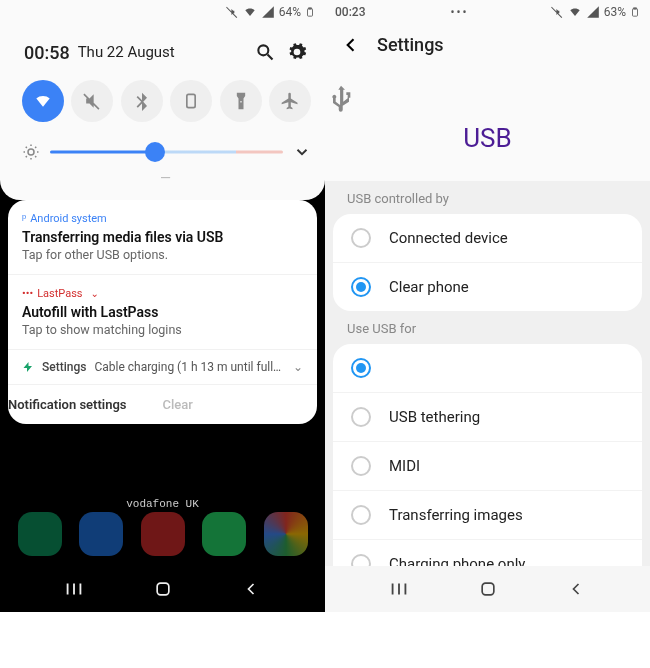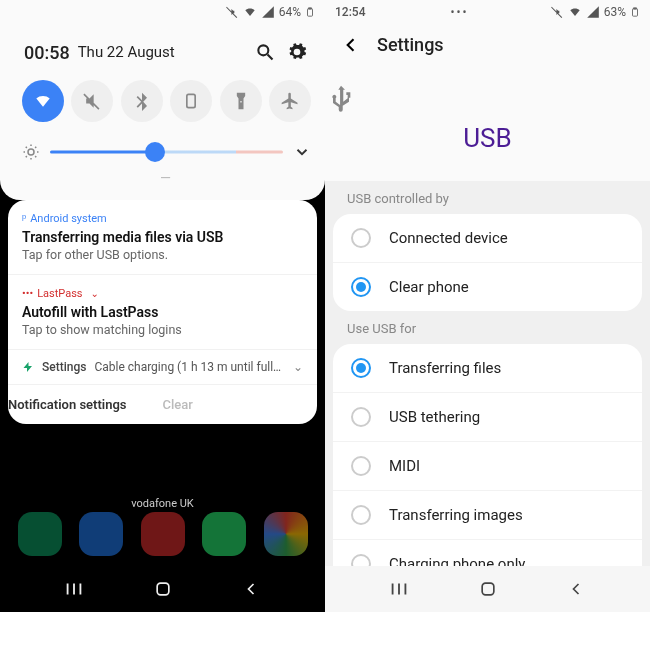--- a/index.html
+++ b/index.html
@@ -52,21 +52,21 @@
   .notif-settings-row .label { font-weight: 500; }
   .notif-settings-row .txt { flex: 1; white-space: nowrap; overflow: hidden; text-overflow: ellipsis; color: #555; }
 
   .card-footer { display: flex; border-top: 1px solid #f1f1f1; }
   .card-footer-btn { flex: 1; text-align: left; padding: 12px 0; font-size: 13px; font-weight: 600; color: #333; }
   .card-footer-btn.disabled { color: #bbb; font-weight: 500; }
 
   .home-bg { position: absolute; left:0; right:0; bottom: 0; top: 0; background: radial-gradient(circle at 50% 80%, #2a1a10 0%, #0a0604 60%, #000 100%); z-index: -1;}
   .dock { position: absolute; bottom: 56px; left: 0; right: 0; display: flex; justify-content: space-evenly; filter: brightness(0.55) blur(0.3px); }
   .dock-icon { width: 44px; height: 44px; border-radius: 14px; }
-  .carrier { position: absolute; bottom: 102px; left:0; right:0; text-align: center; color: #ccc; font-size: 11px; }
+  .carrier { position: absolute; bottom: 102px; left:0; right:0; text-align: center; color: #ccc; font-size: 11px; font-family: Liberation Mono, monospace; }
 
   .navbar { position: absolute; bottom: 0; left: 0; right: 0; height: 46px; display: flex; align-items: center; justify-content: space-evenly; }
   .navbar.dark { background: #000; color: #eee; }
   .navbar.light { background: #f6f6f6; color: #444; }
   .nav-btn { width: 28px; height: 28px; display:flex; align-items:center; justify-content:center; }
 
   
   .settings-header { background: #fafafa; padding: 10px 16px; display:flex; align-items:center; gap: 16px; }
   .settings-header .back { font-size: 20px; }
   .settings-header .title { font-size: 18px; font-weight: 500; color: #222; }
@@ -248,21 +248,21 @@
     <div class="nav-btn">
         <svg width="20" height="20" viewBox="0 0 24 24" fill="none" stroke="currentColor" stroke-width="2">
           <polyline points="15 6 9 12 15 18"></polyline>
         </svg>
       </div>
   </div>
 </div>
 
 <div class="phone phone-right">
   <div class="status-bar light">
-    <span class="left-time">12:54</span>
+    <span class="left-time">00:23</span>
     <span class="status-dots">•••</span>
     <span class="status-icon">
       <svg width="14" height="14" viewBox="0 0 24 24" fill="currentColor">
           <path d="M16 10v4h-2l-3 3V7l3 3h2zM3 3l18 18-1.4 1.4L2 4.4 3 3z"></path>
         </svg>
     </span>
     <span class="status-icon">
       <svg width="14" height="14" viewBox="0 0 24 24" fill="currentColor">
           <path d="M12 19l8-10c-4-4-12-4-16 0l8 10z"></path>
         </svg>
@@ -308,21 +308,20 @@
     <div class="option">
       <span class="radio checked"></span>
       <span class="option-label">Clear phone</span>
     </div>
   </div>
 
   <div class="section-label">Use USB for</div>
   <div class="options-card">
     <div class="option">
       <span class="radio checked"></span>
-      <span class="option-label">Transferring files</span>
     </div>
     <div class="option">
       <span class="radio"></span>
       <span class="option-label">USB tethering</span>
     </div>
     <div class="option">
       <span class="radio"></span>
       <span class="option-label">MIDI</span>
     </div>
     <div class="option">

